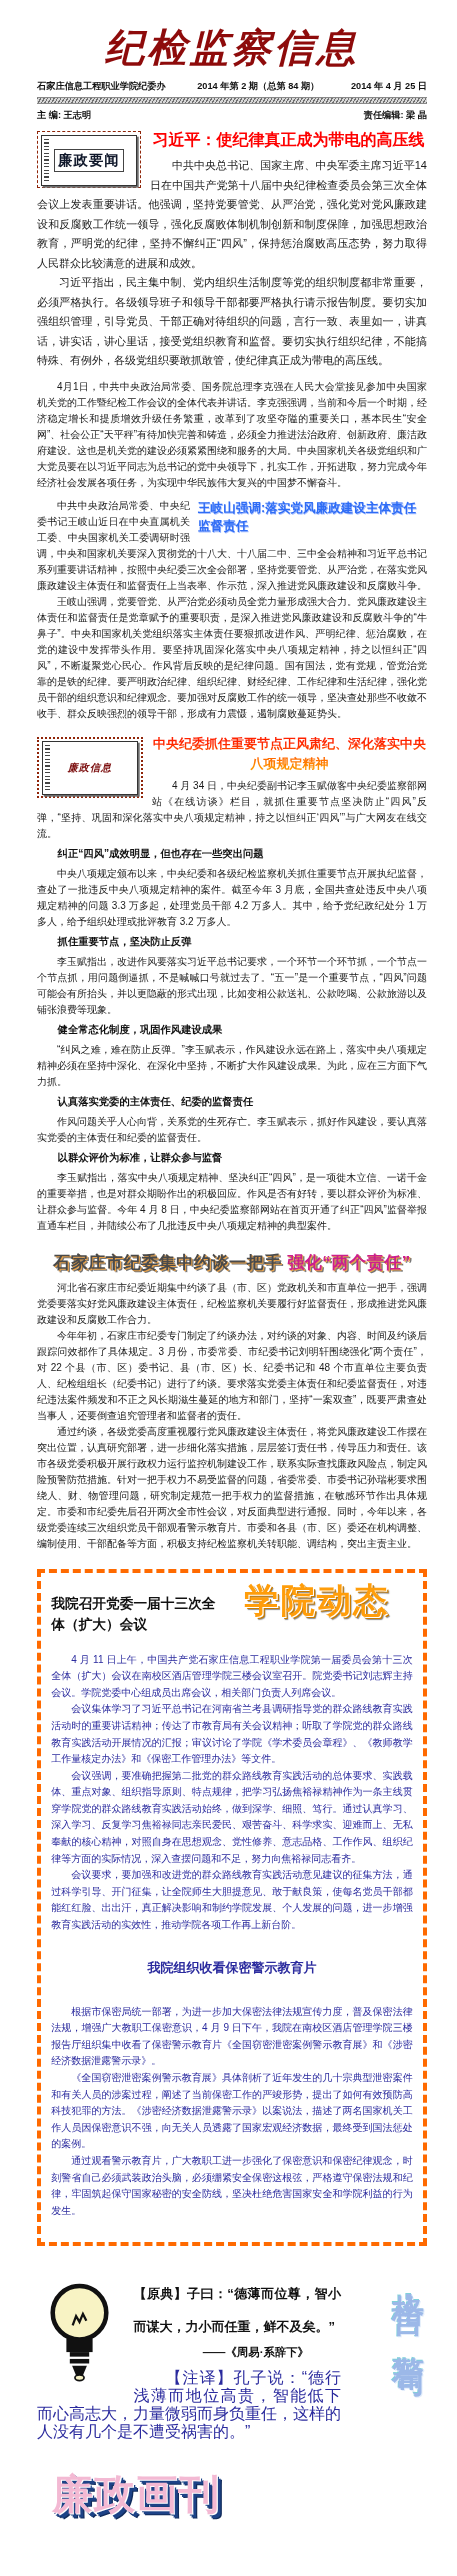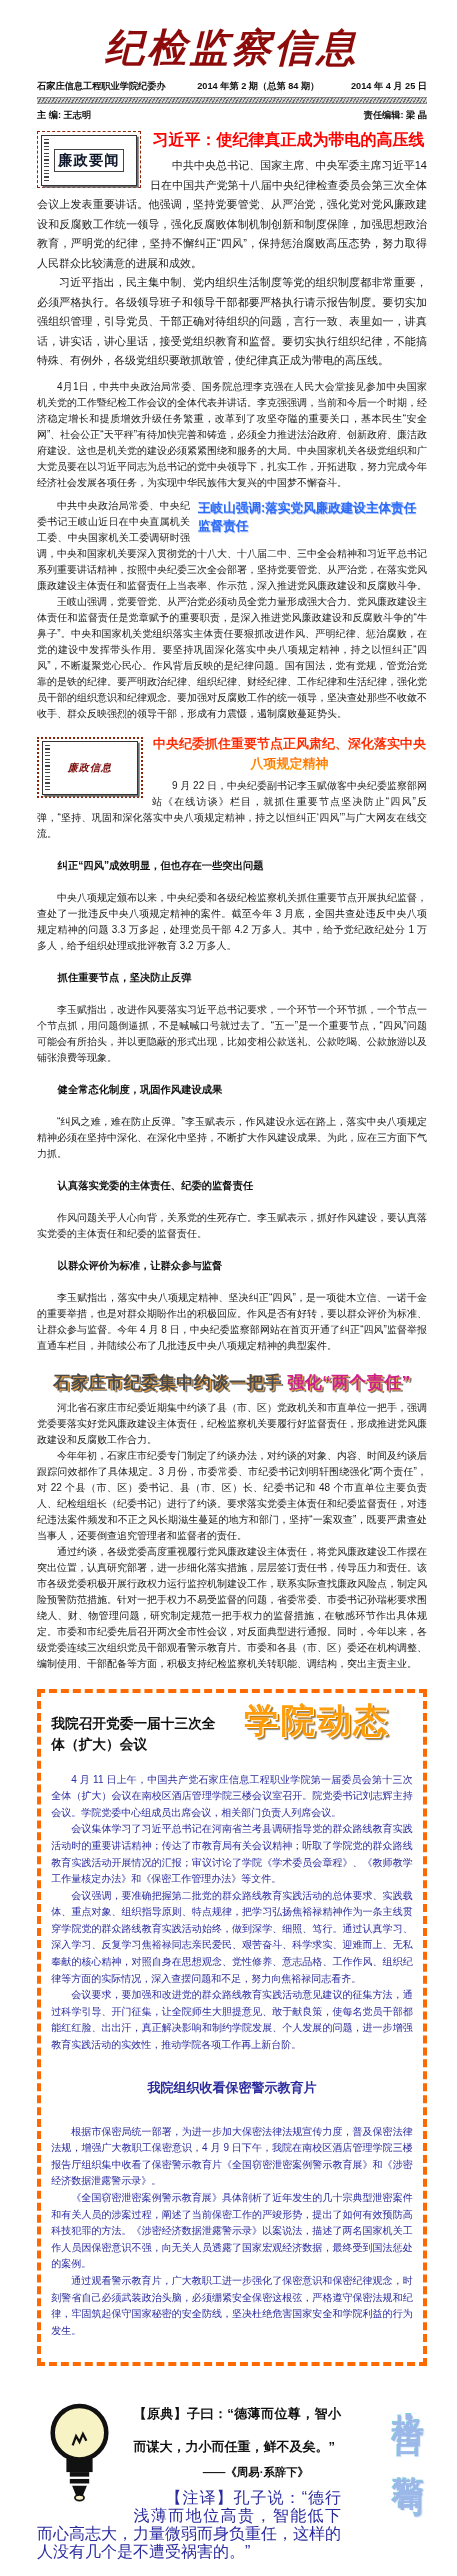--- a/index.html
+++ b/index.html
@@ -28,21 +28,21 @@
     background:repeating-linear-gradient(120deg,#6f6f6f 0 1.1px,#d8d8d8 1.1px 2.9px);
   }
   .editors-row {
     display:flex; justify-content:space-between;
     font-weight:bold; font-size:9.2px; color:#111; margin:5.2px 0 6.9px;
   }
 
   
   .bt { font-size:10px; line-height:16px; color:#1a1a1a; text-align:justify; margin:0; text-indent:2em; }
   .sec1 .bt { font-size:11px; line-height:19.5px; }
-  .subhead { font-size:10.3px; line-height:16px; font-weight:bold; color:#111; margin:16px 0; text-indent:2em; }
+  .subhead { font-size:10.3px; line-height:16px; font-weight:bold; color:#111; margin:4px 0; text-indent:2em; }
 
   section { overflow:visible; }
 
   
   .badge-box {
     float:left; width:96px; height:49px; background:#fff;
     border:1.7px dashed #8f2408; padding:2.9px; margin:2.3px 9.2px 4.6px 0;
   }
   .badge-inner {
     position:relative; height:100%; border:0.6px solid #333; background:#fff;
@@ -162,21 +162,21 @@
   </section>
 
   <section style="margin-top:12.6px;">
     <div class="badge-box dotted">
       <div class="badge-inner">
         <span class="spiral"></span>
         <span class="badge-label-2">廉政信息</span>
       </div>
     </div>
     <h2 class="h-grad">中央纪委抓住重要节点正风肃纪、深化落实中央八项规定精神</h2>
-    <p class="bt">9 月 22 日，中央纪委副书记李玉赋做客中央纪委监察部网站《在线访谈》栏目，就抓住重要节点坚决防止“四风”反弹，“坚持、巩固和深化落实中央八项规定精神，持之以恒纠正‘四风’”与广大网友在线交流。</p>
+    <p class="bt">4 月 34 日，中央纪委副书记李玉赋做客中央纪委监察部网站《在线访谈》栏目，就抓住重要节点坚决防止“四风”反弹，“坚持、巩固和深化落实中央八项规定精神，持之以恒纠正‘四风’”与广大网友在线交流。</p>
 
     <p class="subhead">纠正“四风”成效明显，但也存在一些突出问题</p>
     <p class="bt">中央八项规定颁布以来，中央纪委和各级纪检监察机关抓住重要节点开展执纪监督，查处了一批违反中央八项规定精神的案件。截至今年 3 月底，全国共查处违反中央八项规定精神的问题 3.3 万多起，处理党员干部 4.2 万多人。其中，给予党纪政纪处分 1 万多人，给予组织处理或批评教育 3.2 万多人。</p>
     <p class="subhead">抓住重要节点，坚决防止反弹</p>
     <p class="bt">李玉赋指出，改进作风要落实习近平总书记要求，一个环节一个环节抓，一个节点一个节点抓，用问题倒逼抓，不是喊喊口号就过去了。“五一”是一个重要节点，“四风”问题可能会有所抬头，并以更隐蔽的形式出现，比如变相公款送礼、公款吃喝、公款旅游以及铺张浪费等现象。</p>
     <p class="subhead">健全常态化制度，巩固作风建设成果</p>
     <p class="bt">“纠风之难，难在防止反弹。”李玉赋表示，作风建设永远在路上，落实中央八项规定精神必须在坚持中深化、在深化中坚持，不断扩大作风建设成果。为此，应在三方面下气力抓。</p>
     <p class="subhead">认真落实党委的主体责任、纪委的监督责任</p>
     <p class="bt">作风问题关乎人心向背，关系党的生死存亡。李玉赋表示，抓好作风建设，要认真落实党委的主体责任和纪委的监督责任。</p>
     <p class="subhead">以群众评价为标准，让群众参与监督</p>

